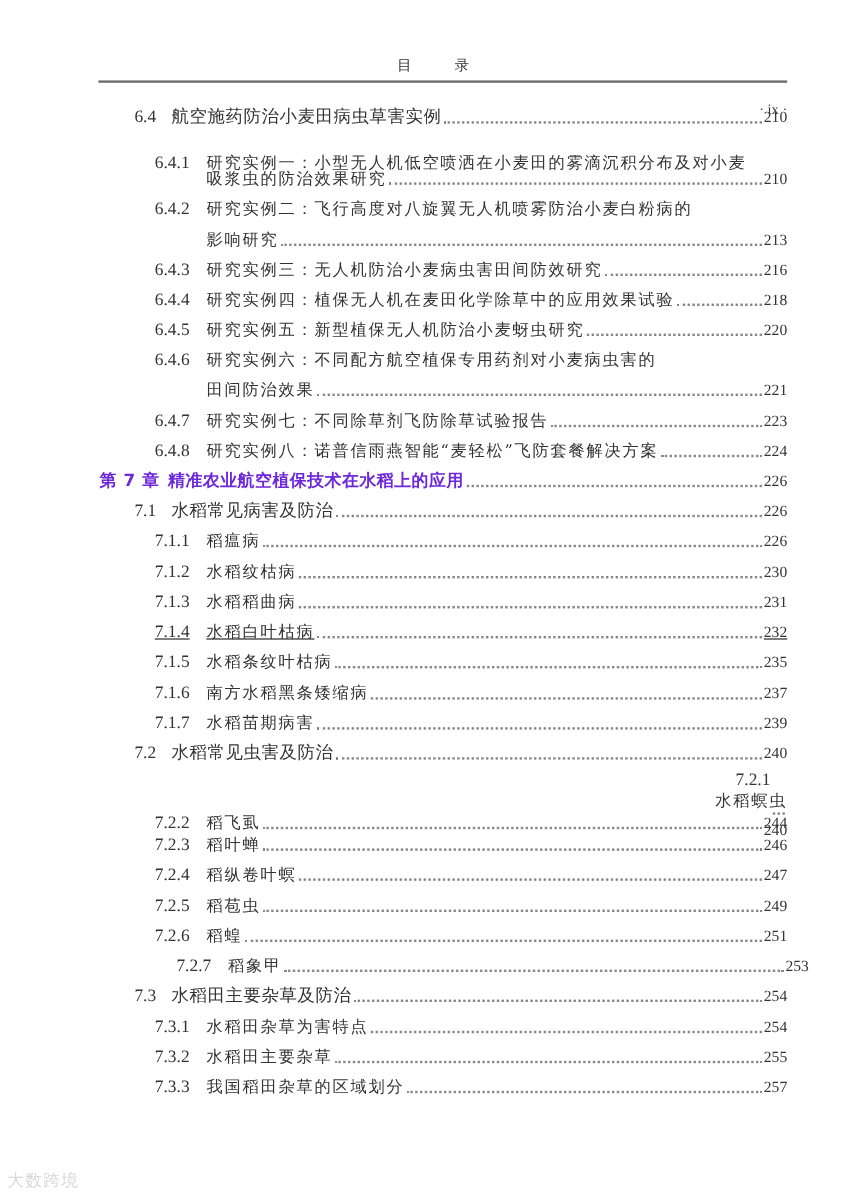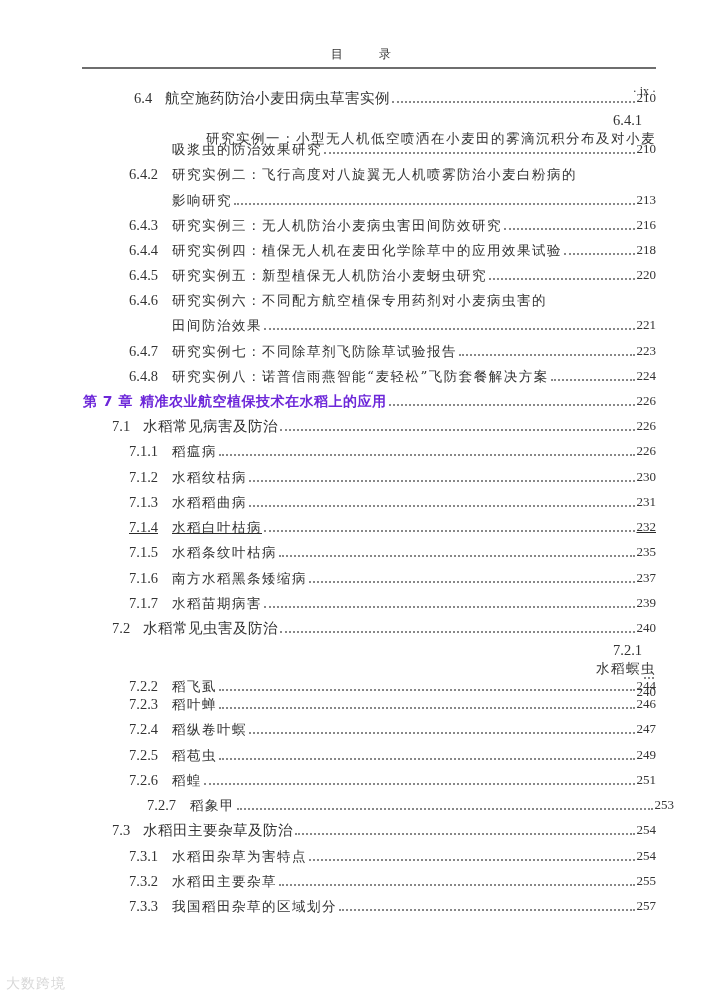--- a/index.html
+++ b/index.html
@@ -52,26 +52,26 @@
 <body>
 
 <div class="header">
   <div class="header-title">目 录</div>
   <div class="header-page">· ix ·</div>
 </div>
 <div class="header-rule"></div>
 
 <div class="toc" id="toc">
     <div class="row section" style="top: 85px; left: 112px; width: 544px;">
-      <span class="num" style="width: 31px; margin-left: 22px;">6.4</span>
+      <span class="num" style="width: 31px;">6.4</span>
       <span class="title sec">航空施药防治小麦田病虫草害实例</span>
       <span class="leader"></span>
       <span class="page">210</span>
     </div>
-    <div class="row sub" style="top: 111px; left: 129px; width: 527px; flex-direction: column;">
+    <div class="row sub" style="top: 123px; left: 129px; width: 527px;">
       <span class="num" style="width: 43px;">6.4.1</span>
       <span class="title">研究实例一：小型无人机低空喷洒在小麦田的雾滴沉积分布及对小麦</span>
     </div>
     <div class="row sub" style="top: 136px; left: 172px; width: 484px;">
       <span class="title">吸浆虫的防治效果研究</span>
       <span class="leader"></span>
       <span class="page">210</span>
     </div>
     <div class="row sub" style="top: 161px; left: 129px; width: 527px;">
       <span class="num" style="width: 43px;">6.4.2</span>

